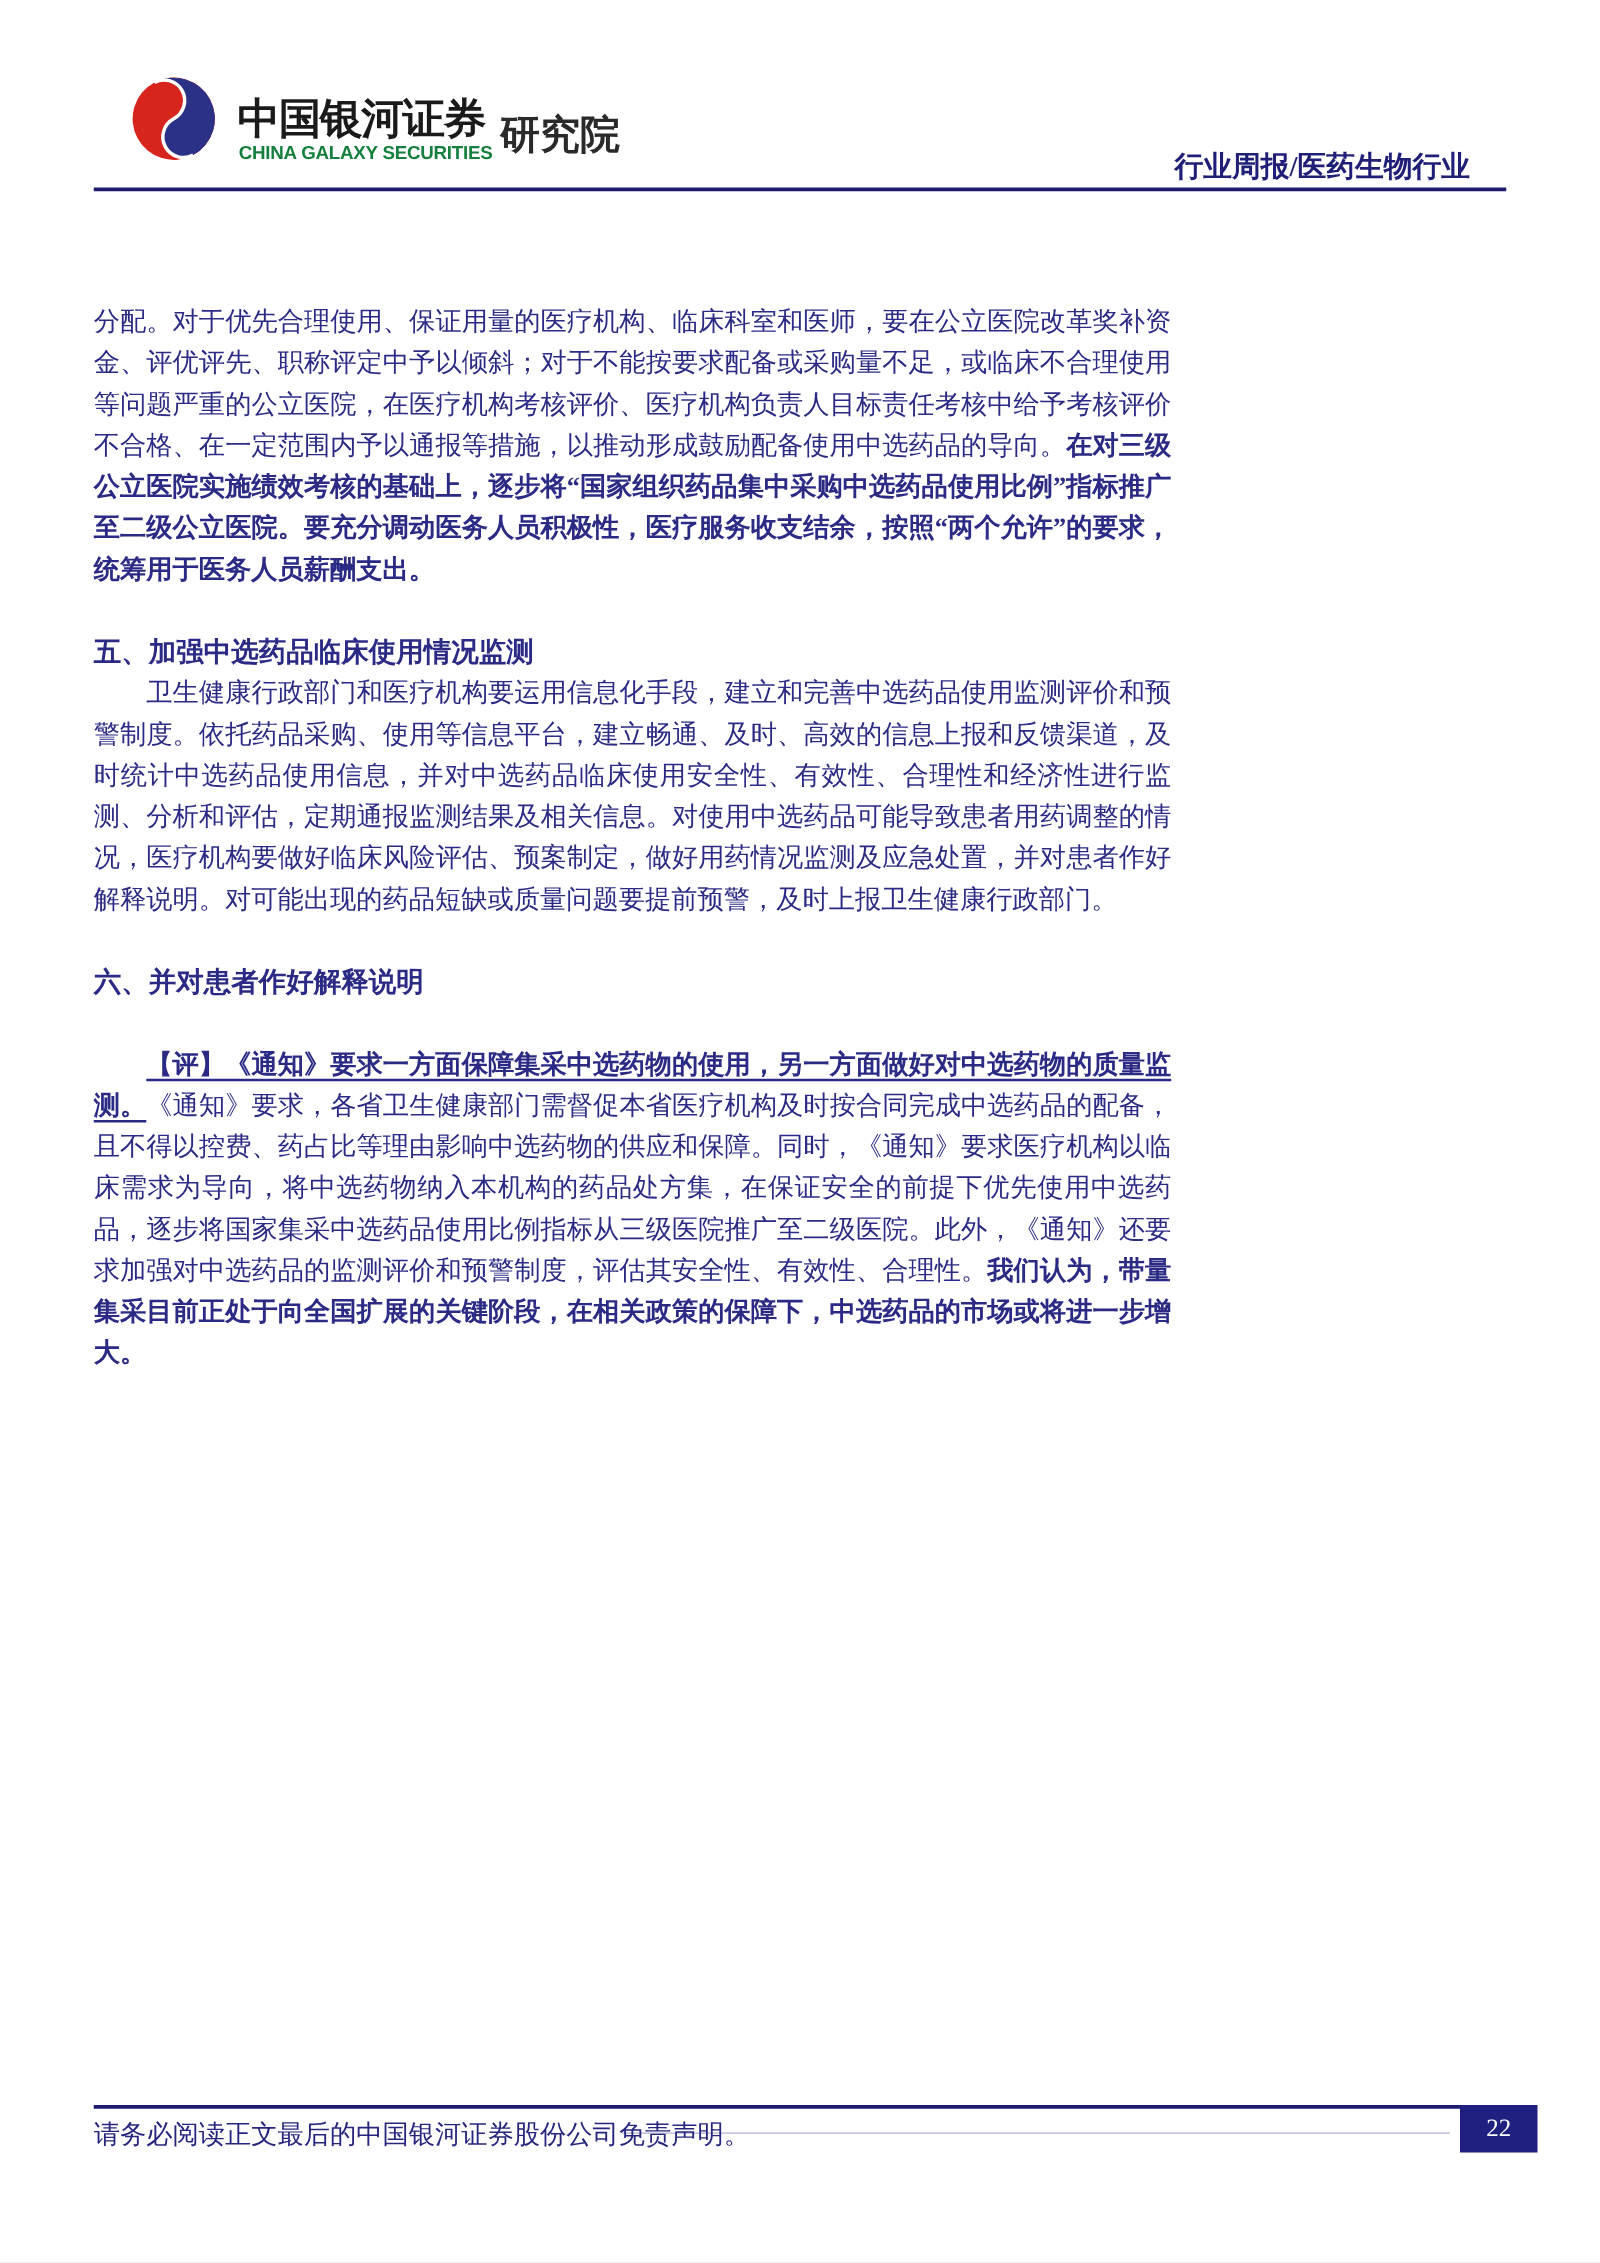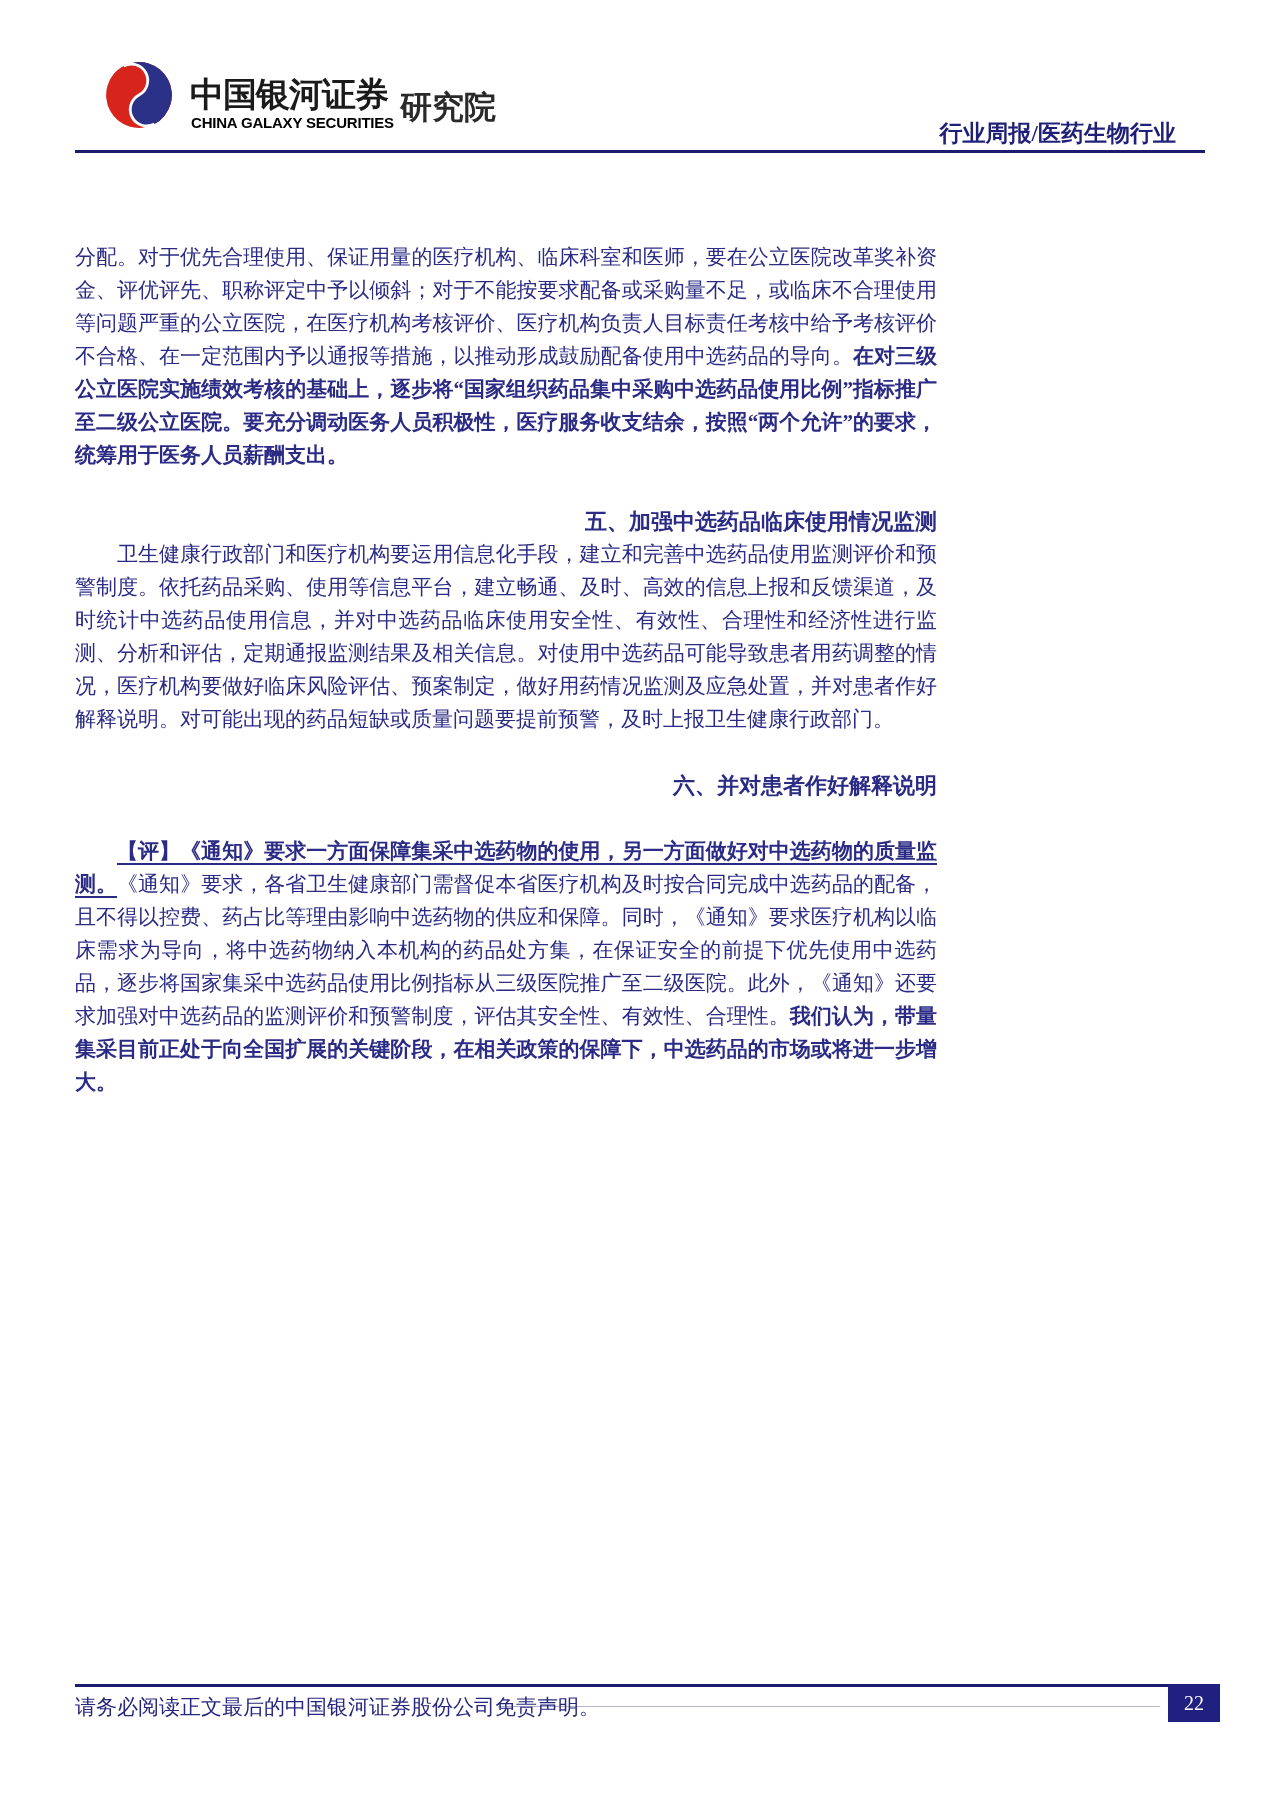--- a/index.html
+++ b/index.html
@@ -15,21 +15,21 @@
   .logo-mark{position:absolute;left:104px;top:60px;width:70px;height:70px;}
   .logo-cn{
     position:absolute;left:190px;top:72px;
     font-family:"Liberation Sans","DejaVu Sans",sans-serif;
     font-size:34px;font-weight:bold;color:#1a1a1a;letter-spacing:-1px;
     white-space:nowrap;
   }
   .logo-en{
     position:absolute;left:191px;top:114px;
     font-family:"Liberation Sans","DejaVu Sans",sans-serif;
-    font-size:15px;font-weight:bold;color:#000000;letter-spacing:-0.2px;
+    font-size:15px;font-weight:bold;color:#15803d;letter-spacing:-0.2px;
     white-space:nowrap;
   }
   .institute{
     position:absolute;left:400px;top:86px;
     font-family:Liberation Serif, serif;
     font-size:32px;font-weight:600;color:#2a2a2a;white-space:nowrap;
   }
   .report-label{
     position:absolute;right:104px;top:118px;
     font-size:23px;font-weight:bold;color:#1f1f78;white-space:nowrap;
@@ -43,21 +43,21 @@
     position:absolute;left:75px;top:241px;width:862px;
     color:#2b2b85;
     font-size:21px;line-height:33px;
     text-align:justify;
   }
   .content p{margin:0;}
   .content .indent{text-indent:2em;}
   .sec-title{
     margin:0;margin-top:33px !important;
     font-size:22px;font-weight:bold;line-height:33px;
-    text-align:right;
+    text-align:left;
   }
   .b{font-weight:bold;}
   .bu{
     font-weight:bold;
     text-decoration:underline;
     text-underline-offset:5px;
     text-decoration-thickness:2px;
   }
   .gap-top{margin-top:33px !important;}
   
@@ -67,21 +67,21 @@
   }
   .footer-thinline{
     position:absolute;left:498px;top:1706px;width:662px;height:1px;
     background:#b3b3cf;
   }
   .disclaimer{
     position:absolute;left:75px;top:1693px;
     font-size:21px;color:#26267e;white-space:nowrap;
   }
   .page-box{
-    position:absolute;left:1168px;top:1684px;width:52px;height:38px;
+    position:absolute;left:1168px;top:1684px;width:62px;height:38px;
     background:#1f2080;
     color:#ffffff;
     font-family:"Liberation Serif","DejaVu Serif",serif;
     font-size:20px;
     display:flex;align-items:center;justify-content:center;
   }
 </style>
 </head>
 <body>
 

